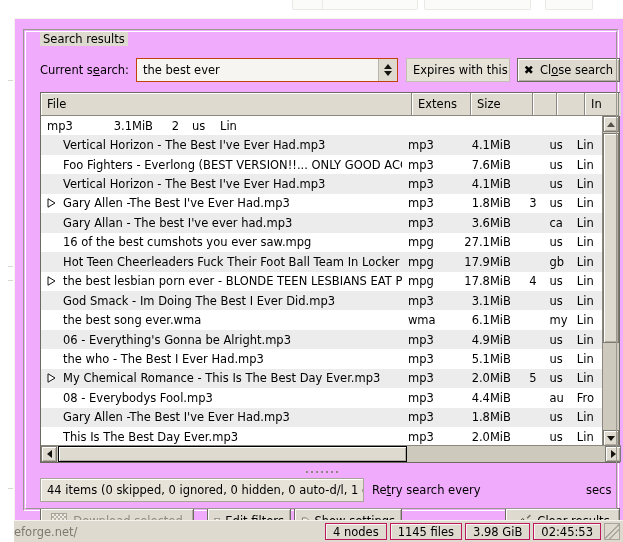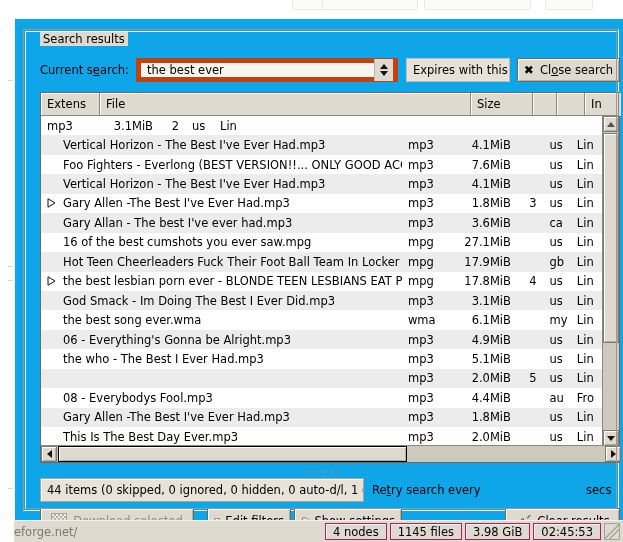--- a/index.html
+++ b/index.html
@@ -32,21 +32,21 @@
     border-top: none;
     background: #fbfbfa;
     border-radius: 0 0 2px 2px;
   }
 
   
   #app-window {
     position: absolute;
     top: 18px; left: 14px;
     width: 609px; height: 502px;
-    background: #0ea5e9;
+    background: #f0abfc;
     border-top: 1px solid #f4f2ed;
     border-left: 1px solid #f4f2ed;
     box-sizing: border-box;
   }
 
   
   #search-results-frame {
     position: absolute;
     top: 10px; left: 8px;
     width: 596px; height: 482px;
@@ -86,21 +86,21 @@
     font-size: 11.5px;
     white-space: nowrap;
   }
   #current-search-label u { text-decoration: underline; }
 
   .combo {
     position: absolute;
     left: 96px; top: 0;
     width: 262px; height: 24px;
     background: #f6f5f1;
-    border: 5px solid #c2410c;
+    border: 1px solid #c2410c;
     box-sizing: border-box;
     display: flex;
     align-items: center;
   }
   .combo .val {
     flex: 1;
     padding-left: 6px;
     font-size: 11.5px;
     white-space: nowrap;
     overflow: hidden;
@@ -497,22 +497,22 @@
 
       <div class="btn" id="close-search-btn">
         <span class="x-glyph">✖</span>
         <span>Cl<u class="u">o</u>se search</span>
       </div>
     </div>
 
     <div id="list-frame">
 
       <div id="col-headers">
+        <div class="col-head" style="width:371px;">File</div>
         <div class="col-head" style="width:59px;">Extens</div>
-        <div class="col-head" style="width:371px;">File</div>
         <div class="col-head" style="width:62px;">Size</div>
         <div class="col-head" style="width:24px;"></div>
         <div class="col-head" style="width:28px;"></div>
         <div class="col-head" style="width:34px;">In</div>
       </div>
 
       <div id="rows-viewport">
           <div class="row">
             <div class="cell c-ext">mp3</div>
             <div class="cell c-size num">3.1MiB</div>
@@ -622,21 +622,21 @@
             <div class="cell c-size num">5.1MiB</div>
             <div class="cell c-n ctr"></div>
             <div class="cell c-cc">us</div>
             <div class="cell c-in">Lin</div>
           </div>
           <div class="row alt">
             <div class="cell c-file"><span class="expander-wrap">
                 <svg width="9" height="10" viewBox="0 0 9 10">
                   <polygon points="1,0.8 8,5 1,9.2" fill="#ffffff" stroke="#111" stroke-width="1" stroke-linejoin="round"></polygon>
                 </svg>
-              </span></div>
+              </span><span>My Chemical Romance - This Is The Best Day Ever.mp3</span></div>
             <div class="cell c-ext">mp3</div>
             <div class="cell c-size num">2.0MiB</div>
             <div class="cell c-n ctr">5</div>
             <div class="cell c-cc">us</div>
             <div class="cell c-in">Lin</div>
           </div>
           <div class="row">
             <div class="cell c-file"><span>08 -   Everybodys Fool.mp3</span></div>
             <div class="cell c-ext">mp3</div>
             <div class="cell c-size num">4.4MiB</div>

